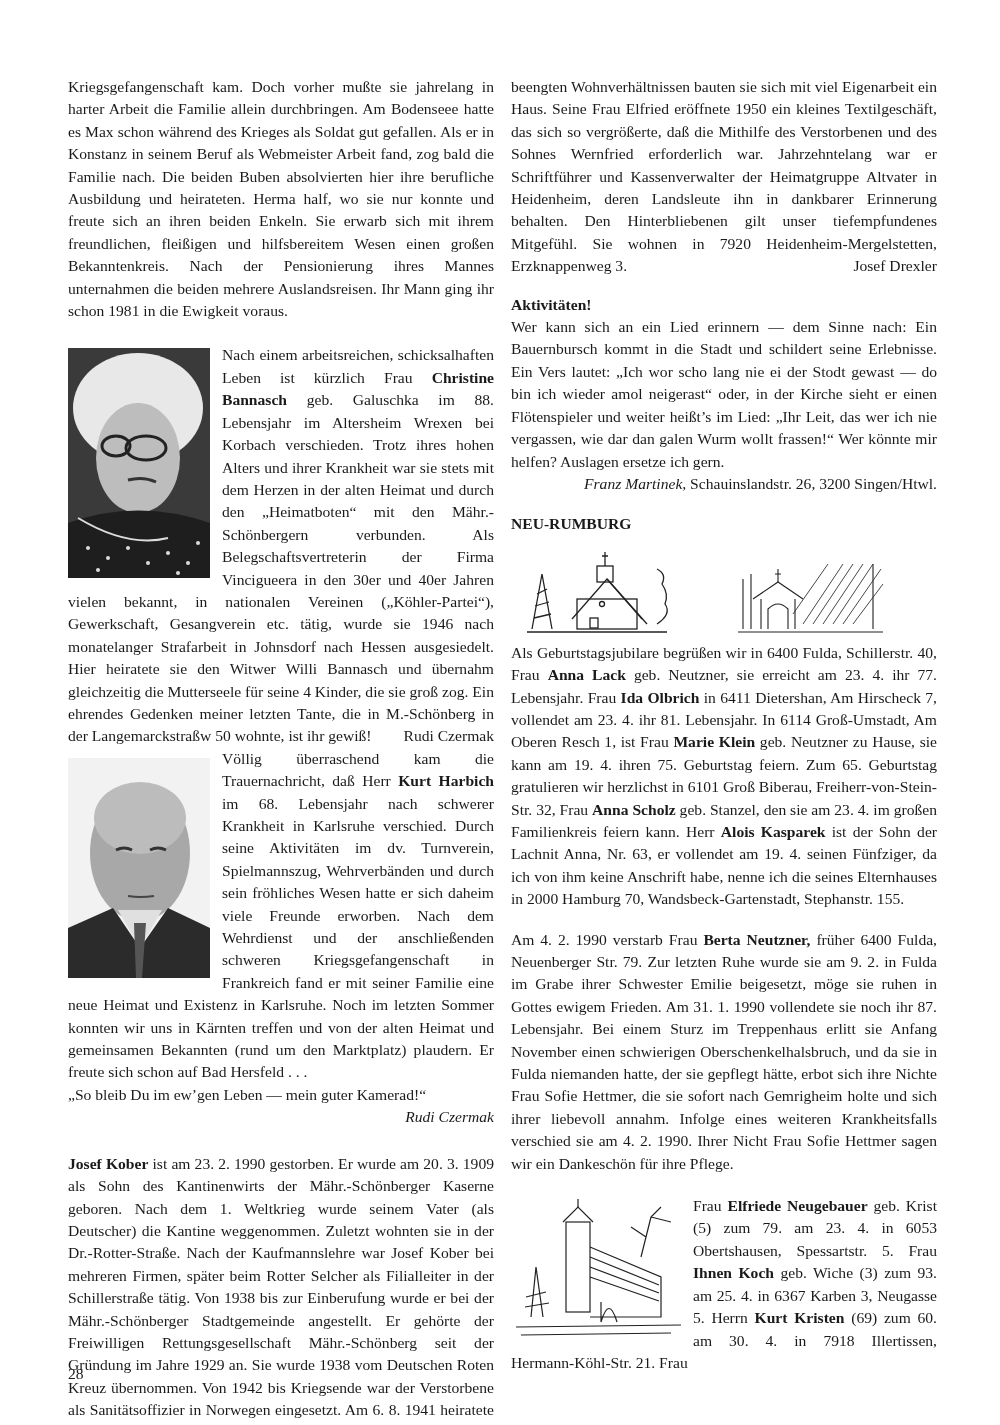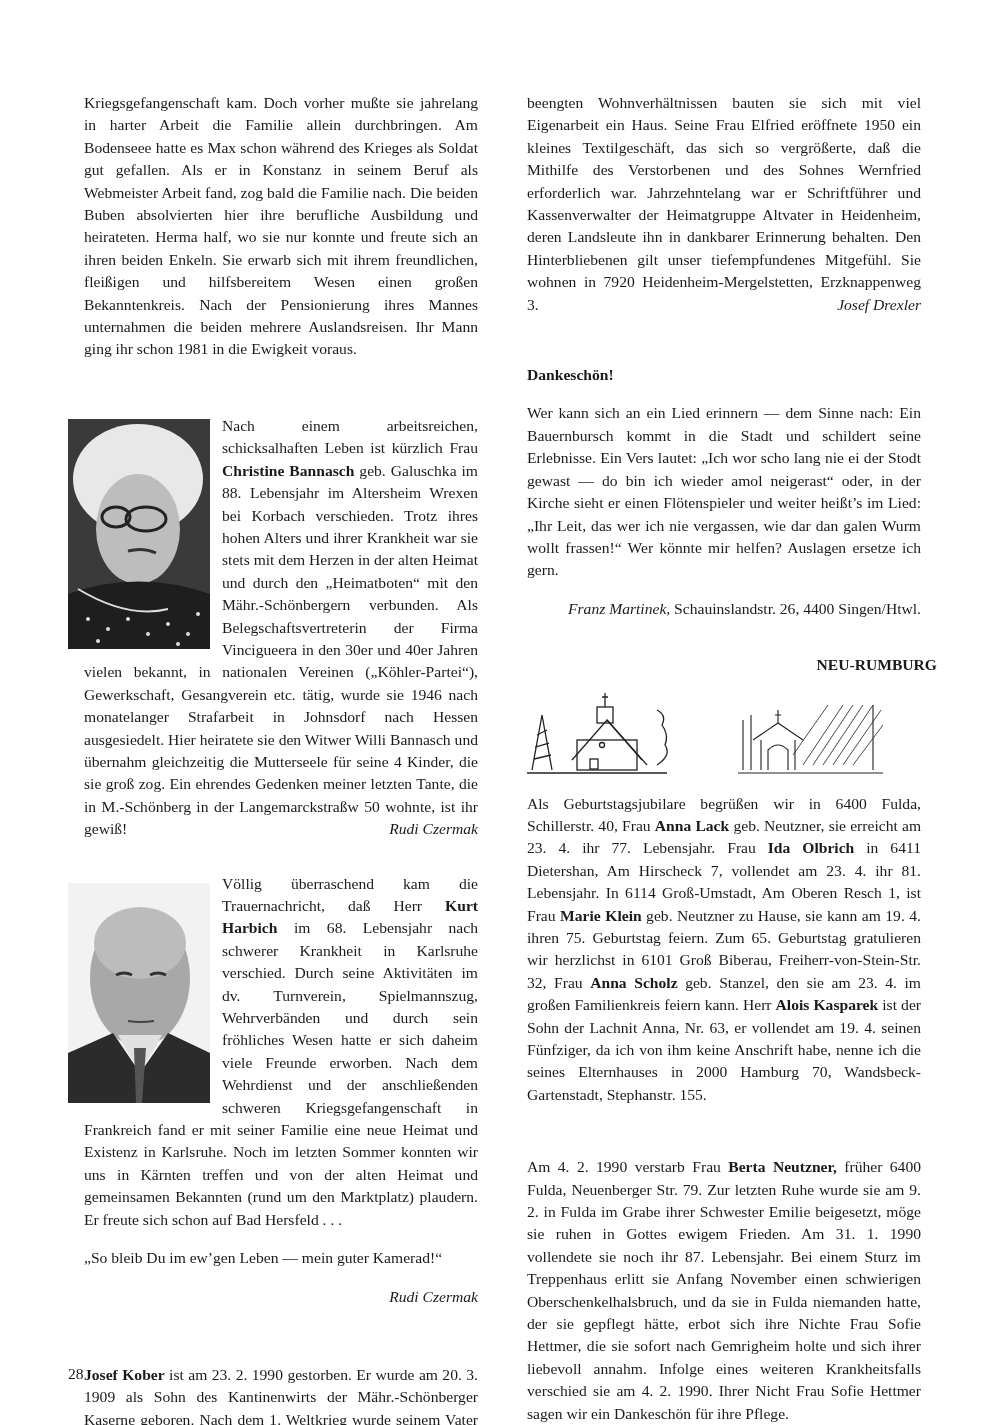--- a/index.html
+++ b/index.html
@@ -8,33 +8,33 @@
       font-family: "Liberation Serif", "DejaVu Serif", serif;
       color: #1a1a1a;
     }
     .col {
       position: absolute; top: 76px; width: 426px;
       font-size: 15.6px; line-height: 22.4px;
       text-align: justify; hyphens: manual;
     }
     .col-left { left: 68px; }
     .col-right { left: 511px; }
-    p { margin: 16px; }
+    p { margin: 0; }
     b { font-weight: bold; }
     .sig { text-align: right; font-style: italic; }
-    .sig-inline { float: right; font-style: italic; }
+    .sig-inline { float: right; }
     .gap { height: 22px; }
     .photo {
       float: left; width: 142px; margin: 4px 12px 2px 0;
       background: #2a2a2a; position: relative; overflow: hidden;
     }
     .photo-bannasch { height: 230px; }
     .photo-harbich { height: 220px; margin-top: 10px; }
     .heading {
-      text-align: right; font-weight: bold; font-size: 15.6px;
+      text-align: left; font-weight: bold; font-size: 15.6px;
       margin: 0;
     }
     .drawings { height: 92px; position: relative; margin: 8px 0 6px 0; }
     .drawing { position: absolute; }
     .neudorf-drawing {
       float: left; width: 176px; height: 145px; margin: 2px 6px 0 0;
     }
     .page-number {
       position: absolute; left: 68px; top: 1365px;
       font-size: 15.6px;
@@ -113,24 +113,24 @@
 
   <p>
     <span>beengten Wohnverhältnissen bauten sie sich mit viel Eigenarbeit ein Haus. Seine Frau Elfried eröffnete 1950 ein kleines Textilgeschäft, das sich so vergrößerte, daß die Mithilfe des Verstorbenen und des Sohnes Wernfried erforderlich war. Jahrzehntelang war er Schriftführer und Kassenverwalter der Heimatgruppe Altvater in Heidenheim, deren Landsleute ihn in dankbarer Erinnerung behalten. Den Hinterbliebenen gilt unser tiefempfundenes Mitgefühl. Sie wohnen in 7920 Heidenheim-Mergelstetten, Erzknappenweg 3.</span>
     <span class="sig-inline">Josef Drexler</span>
   </p>
   <div class="clear"></div>
 
   <div class="gap" style="height:16px"></div>
 
   <div>
-    <p><b>Dankeschön!</b></p>
+    <p><b>Aktivitäten!</b></p>
     <p>Wer kann sich an ein Lied erinnern — dem Sinne nach: Ein Bauernbursch kommt in die Stadt und schildert seine Erlebnisse. Ein Vers lautet: „Ich wor scho lang nie ei der Stodt gewast — do bin ich wieder amol neigerast“ oder, in der Kirche sieht er einen Flötenspieler und weiter heißt’s im Lied: „Ihr Leit, das wer ich nie vergassen, wie dar dan galen Wurm wollt frassen!“ Wer könnte mir helfen? Auslagen ersetze ich gern.</p>
     <p class="sig" style="font-style:normal">
-      <i>Franz Martinek,</i><span> Schauinslandstr. 26, 4400 Singen/Htwl.</span>
+      <i>Franz Martinek,</i><span> Schauinslandstr. 26, 3200 Singen/Htwl.</span>
     </p>
   </div>
 
   <div class="gap" style="height:18px"></div>
 
   <div>
     <p class="heading">NEU-RUMBURG</p>
 
     <div class="drawings">
       <svg class="drawing" style="left:6px;top:0" width="160" height="92" viewBox="0 0 160 92">

